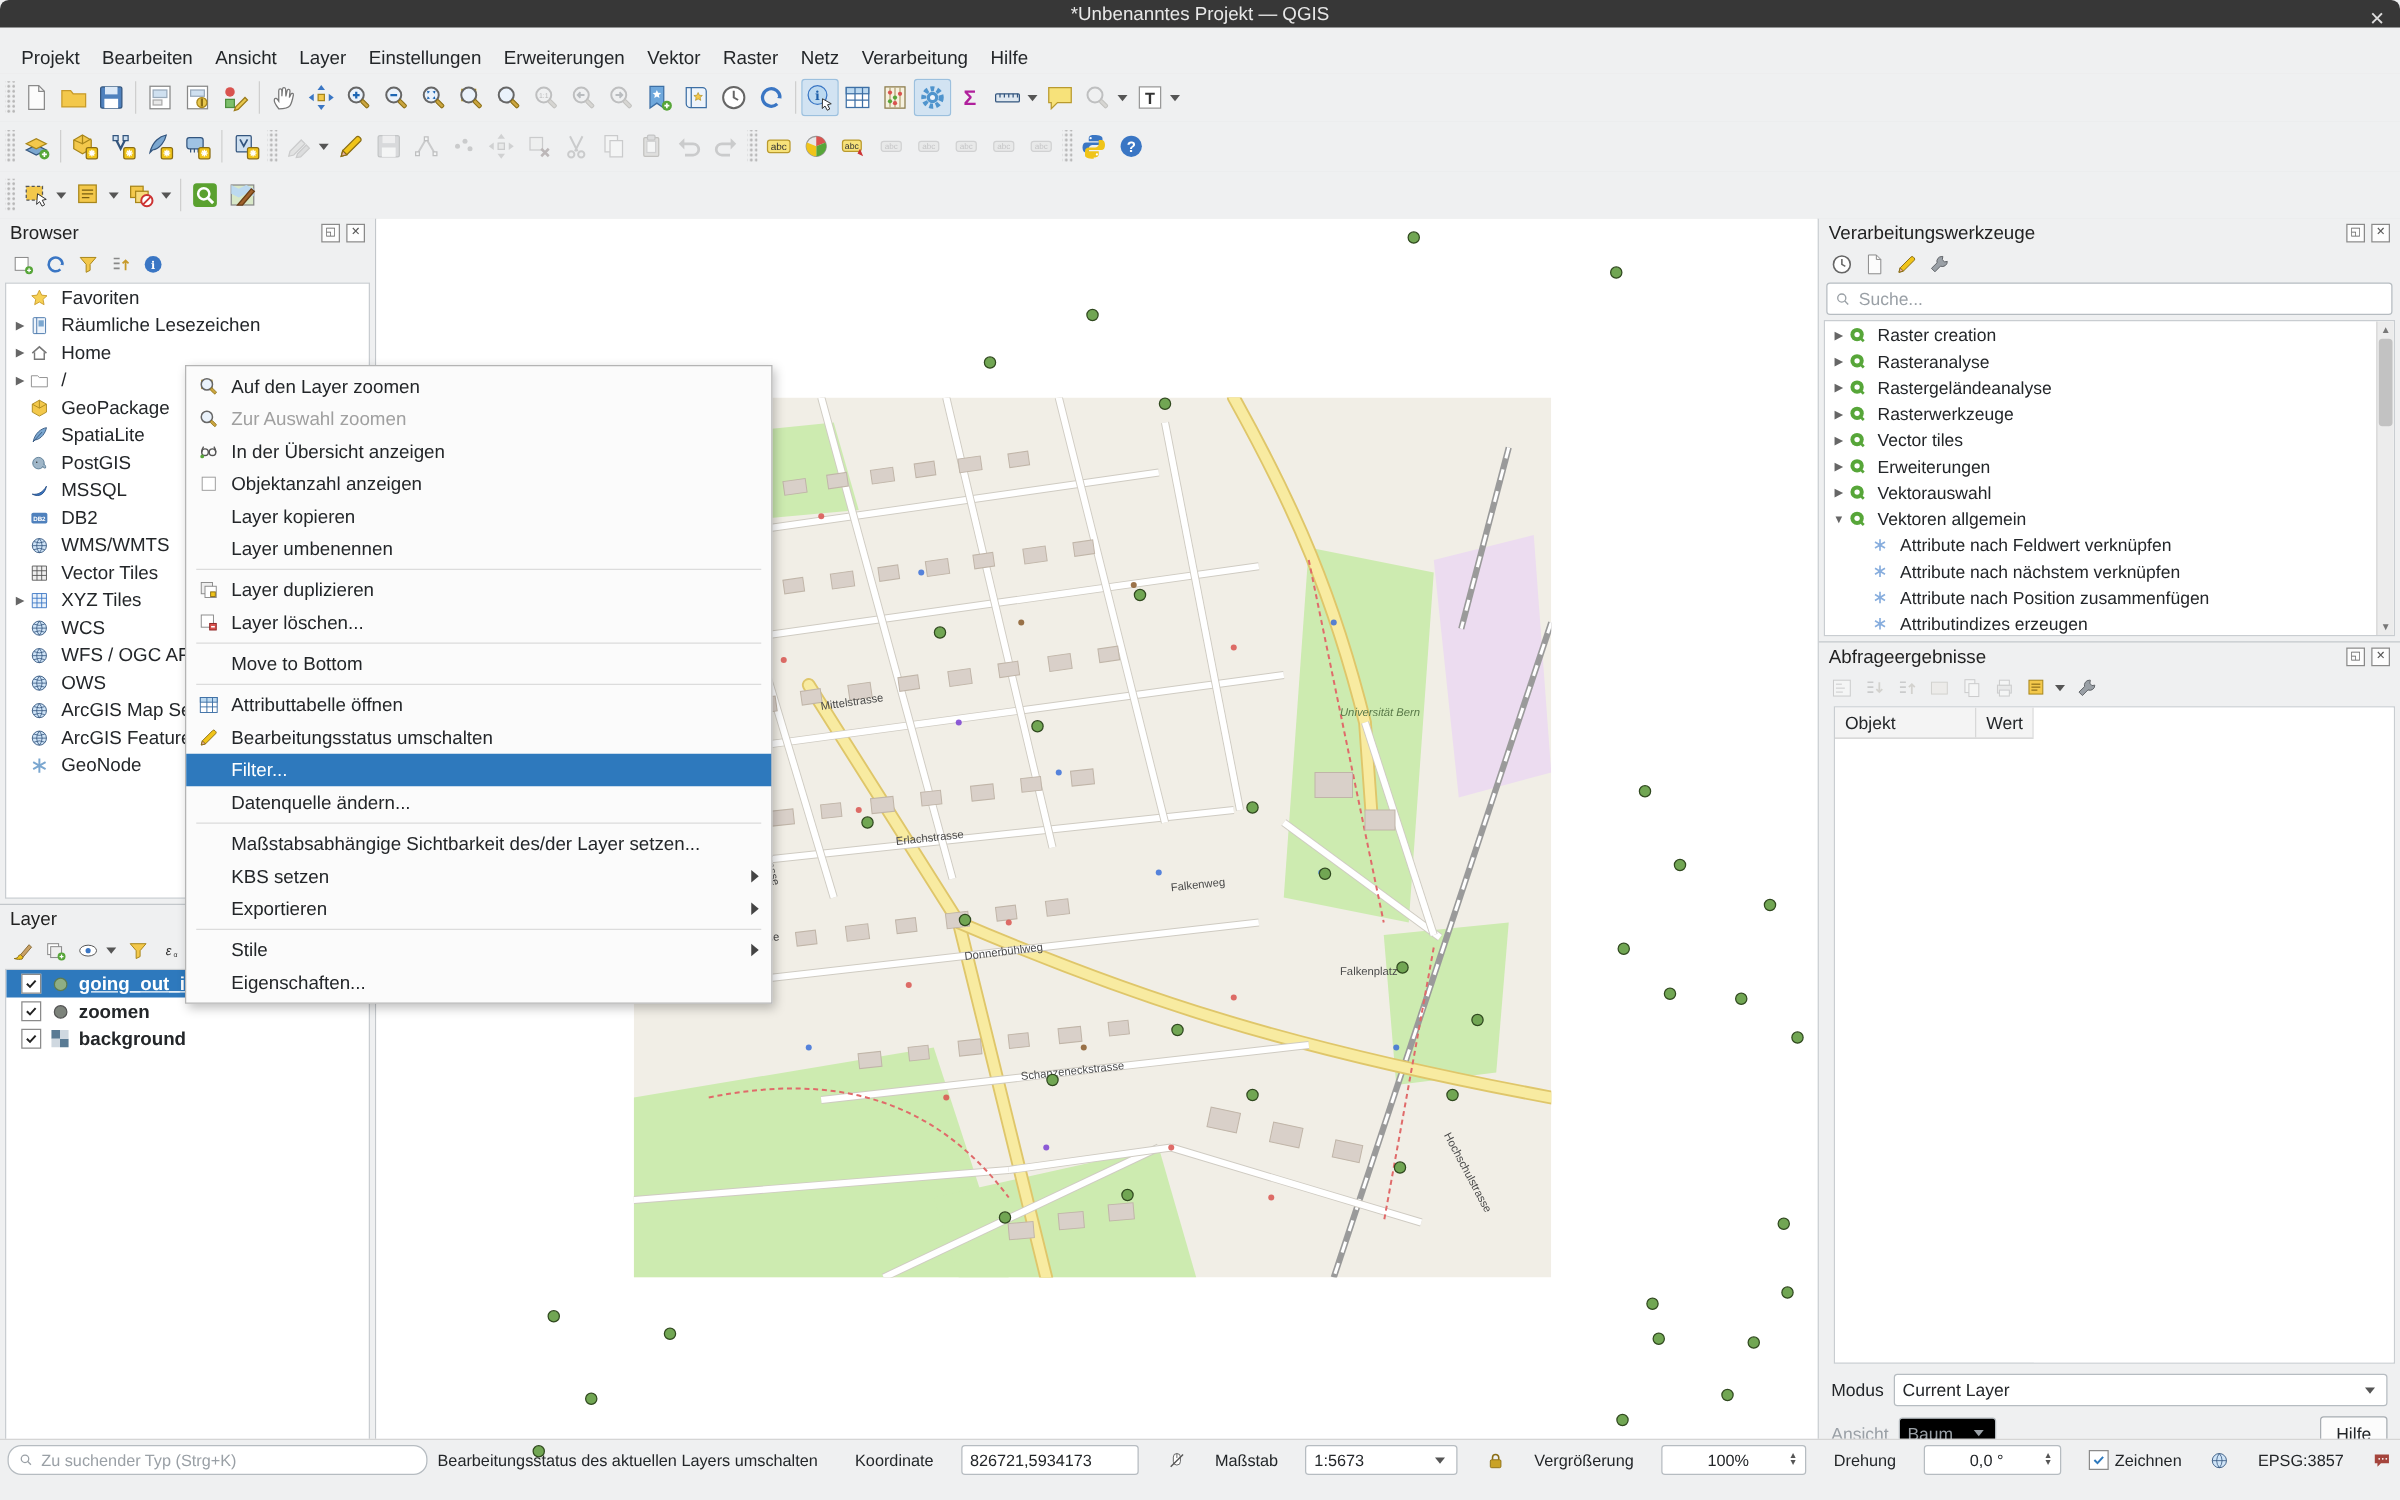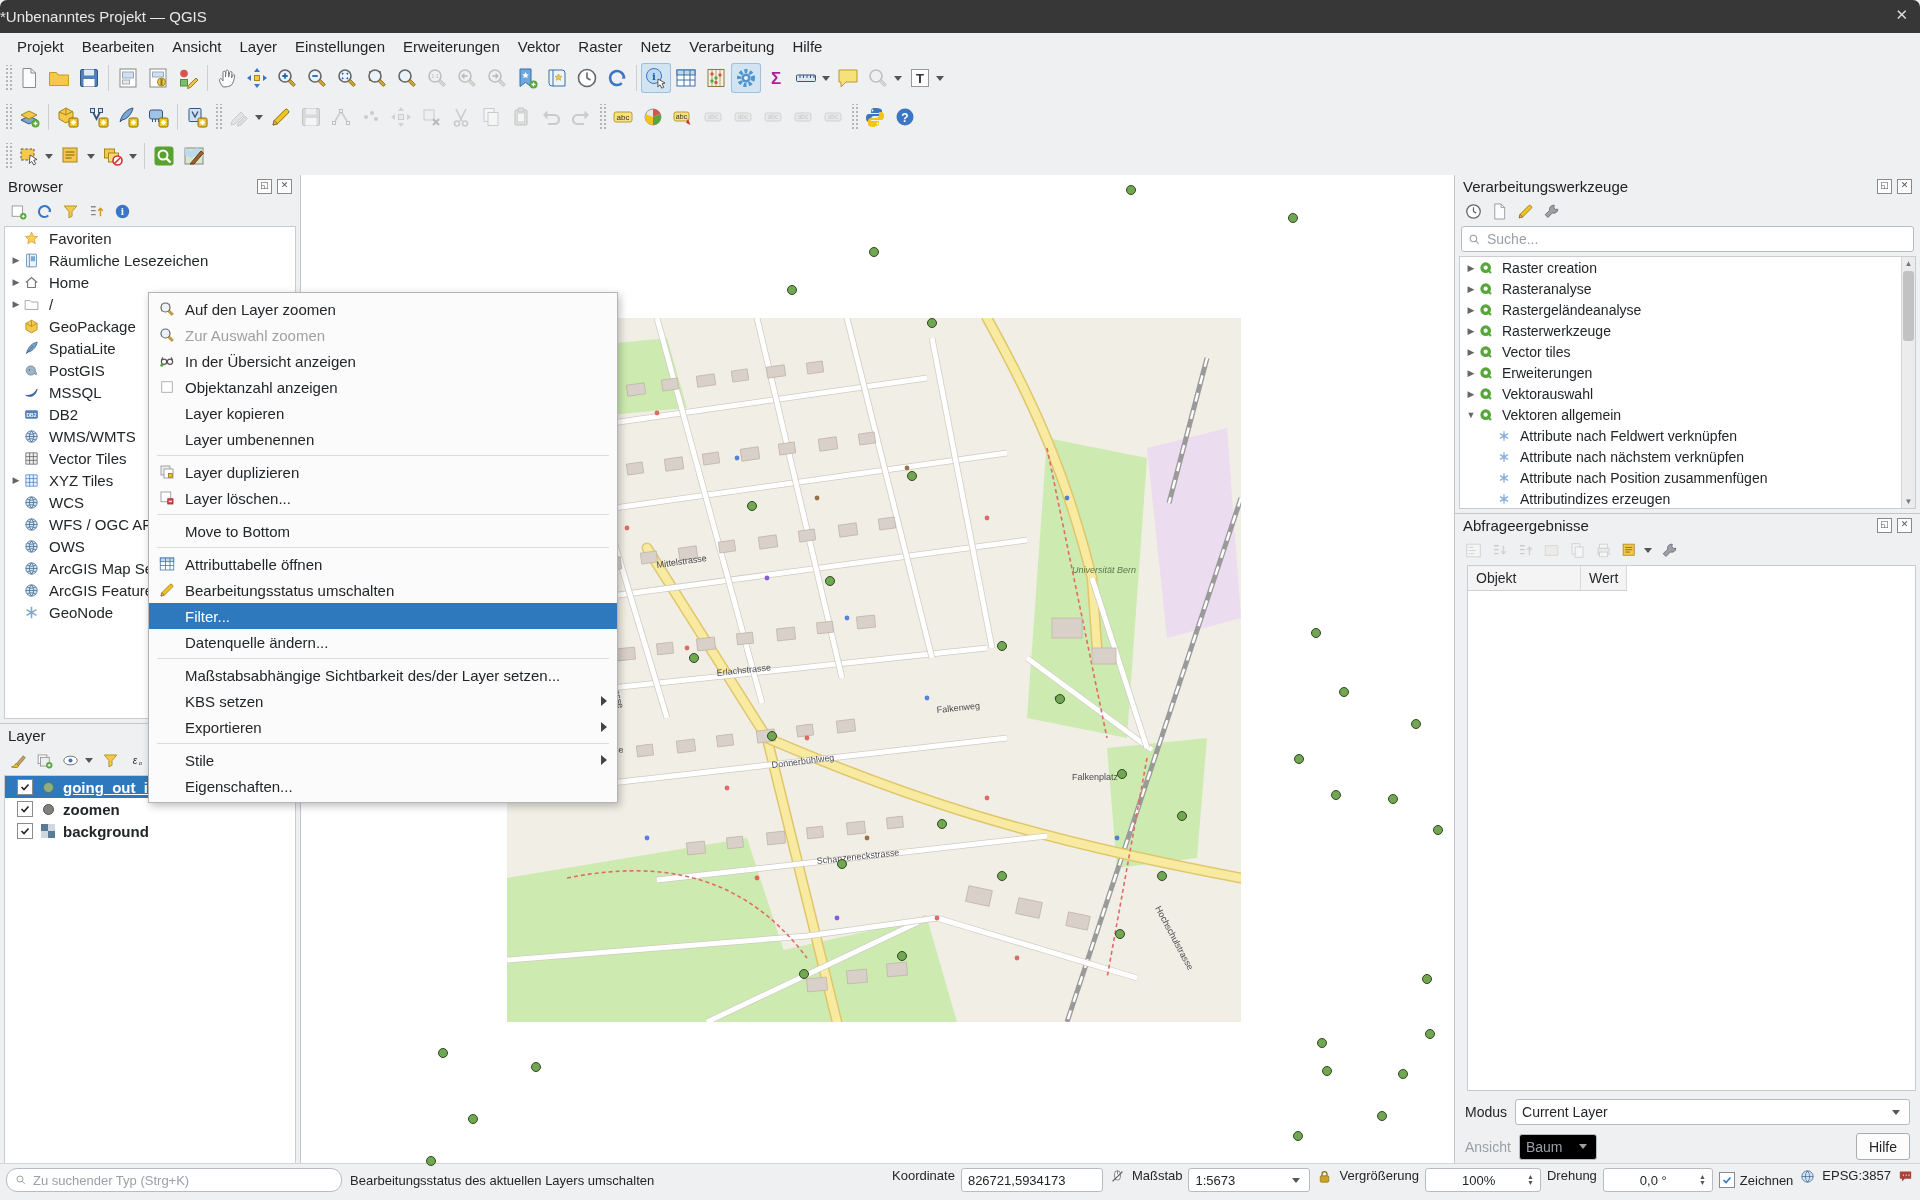--- a/index.html
+++ b/index.html
@@ -1,20 +1,20 @@
 <!DOCTYPE html>
 <html><head>
 <meta charset="utf-8">
 <style>
   html,body{margin:0;padding:0;background:#222;}
   #app{position:relative;width:1920px;height:1200px;background:#eff0f1;overflow:hidden;
        font-family:"Liberation Sans",sans-serif;color:#232629;font-size:14px;}
   
-  .titlebar{position:absolute;left:0;top:0;right:0;height:33px;background:#373737;
-            border-radius:7px 7px 0 0;display:flex;align-items:center;justify-content:flex-start;}
+  .titlebar{position:absolute;left:0;top:0;right:0;height:22px;background:#373737;
+            border-radius:7px 7px 0 0;display:flex;align-items:center;justify-content:center;}
   .titlebar .title{color:#e8e8e8;font-size:15px;}
   .titlebar .closebtn{position:absolute;right:12px;top:6px;color:#dedede;font-size:15px;cursor:default;}
   
   .menubar{position:absolute;left:0;top:33px;right:0;height:26px;background:#eff0f1;
            display:flex;align-items:center;padding-left:8px;border-bottom:1px solid #e2e2e2;}
   .menubar .mi{padding:5px 9px;font-size:15px;}
   
   .tbrow{position:absolute;left:0;right:0;background:#eff0f1;display:flex;align-items:center;
          padding:0 2px;border-bottom:1px solid #e0e0e0;}
   #tb1{top:59px;height:38px;} #tb2{top:97px;height:40px;} #tb3{top:137px;height:38px;}
@@ -86,27 +86,27 @@
   .cmi.hl{background:#2e79bd;color:#fff;}
   .cmi.dis{color:#a0a0a0;}
   .cmi .sub{margin-left:auto;width:0;height:0;border-top:5px solid transparent;border-bottom:5px solid transparent;
             border-left:6px solid #444;}
   .csep{height:1px;background:#dcdcdc;margin:3px 8px;}
   
   #mapwrap{position:absolute;left:206px;top:143px;width:734px;height:704px;}
   .gpt{position:absolute;width:8px;height:8px;border-radius:50%;background:#71a653;
        border:1px solid #30491f;margin:-4px 0 0 -4px;z-index:5;}
   
-  .statusbar{position:absolute;left:0;right:0;bottom:4px;height:32px;background:#eff0f1;border-top:1px solid #d5d5d5;
+  .statusbar{position:absolute;left:0;right:0;bottom:16px;height:32px;background:#eff0f1;border-top:1px solid #d5d5d5;
              display:flex;align-items:center;gap:8px;padding:0 6px;font-size:13px;}
   .sb-search{width:318px;height:22px;background:#fff;border:1px solid #b6bcc1;border-radius:11px;
              display:flex;align-items:center;gap:6px;padding:0 8px;color:#9aa0a6;flex:0 0 auto;}
   .sb-field{height:22px;background:#fff;border:1px solid #b6bcc1;border-radius:3px;display:flex;
             align-items:center;padding:0 6px;color:#232629;}
-  .sb-right{margin-left:auto;display:flex;gap:6px;}
+  .sb-right{margin-left:auto;display:flex;align-items:center;gap:22px;}
   .spin{display:flex;align-items:center;padding-left:36px;}
   .spin .arrows{display:flex;flex-direction:column;margin-left:3px;font-size:7px;color:#555;line-height:6px;}
   .sb-ic svg{width:17px;height:17px;display:block;}
   .sbcheck{display:flex;align-items:center;gap:5px;}
 </style>
 </head>
 <body>
 
 <div id="app">
   <div class="titlebar">

